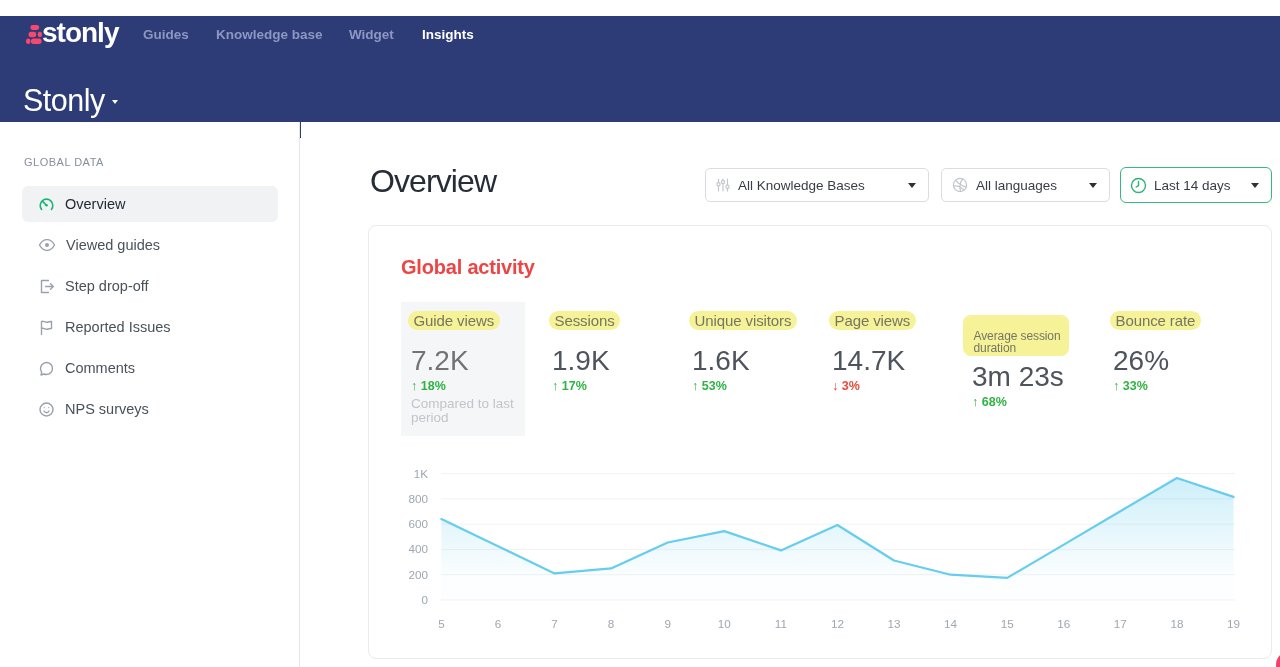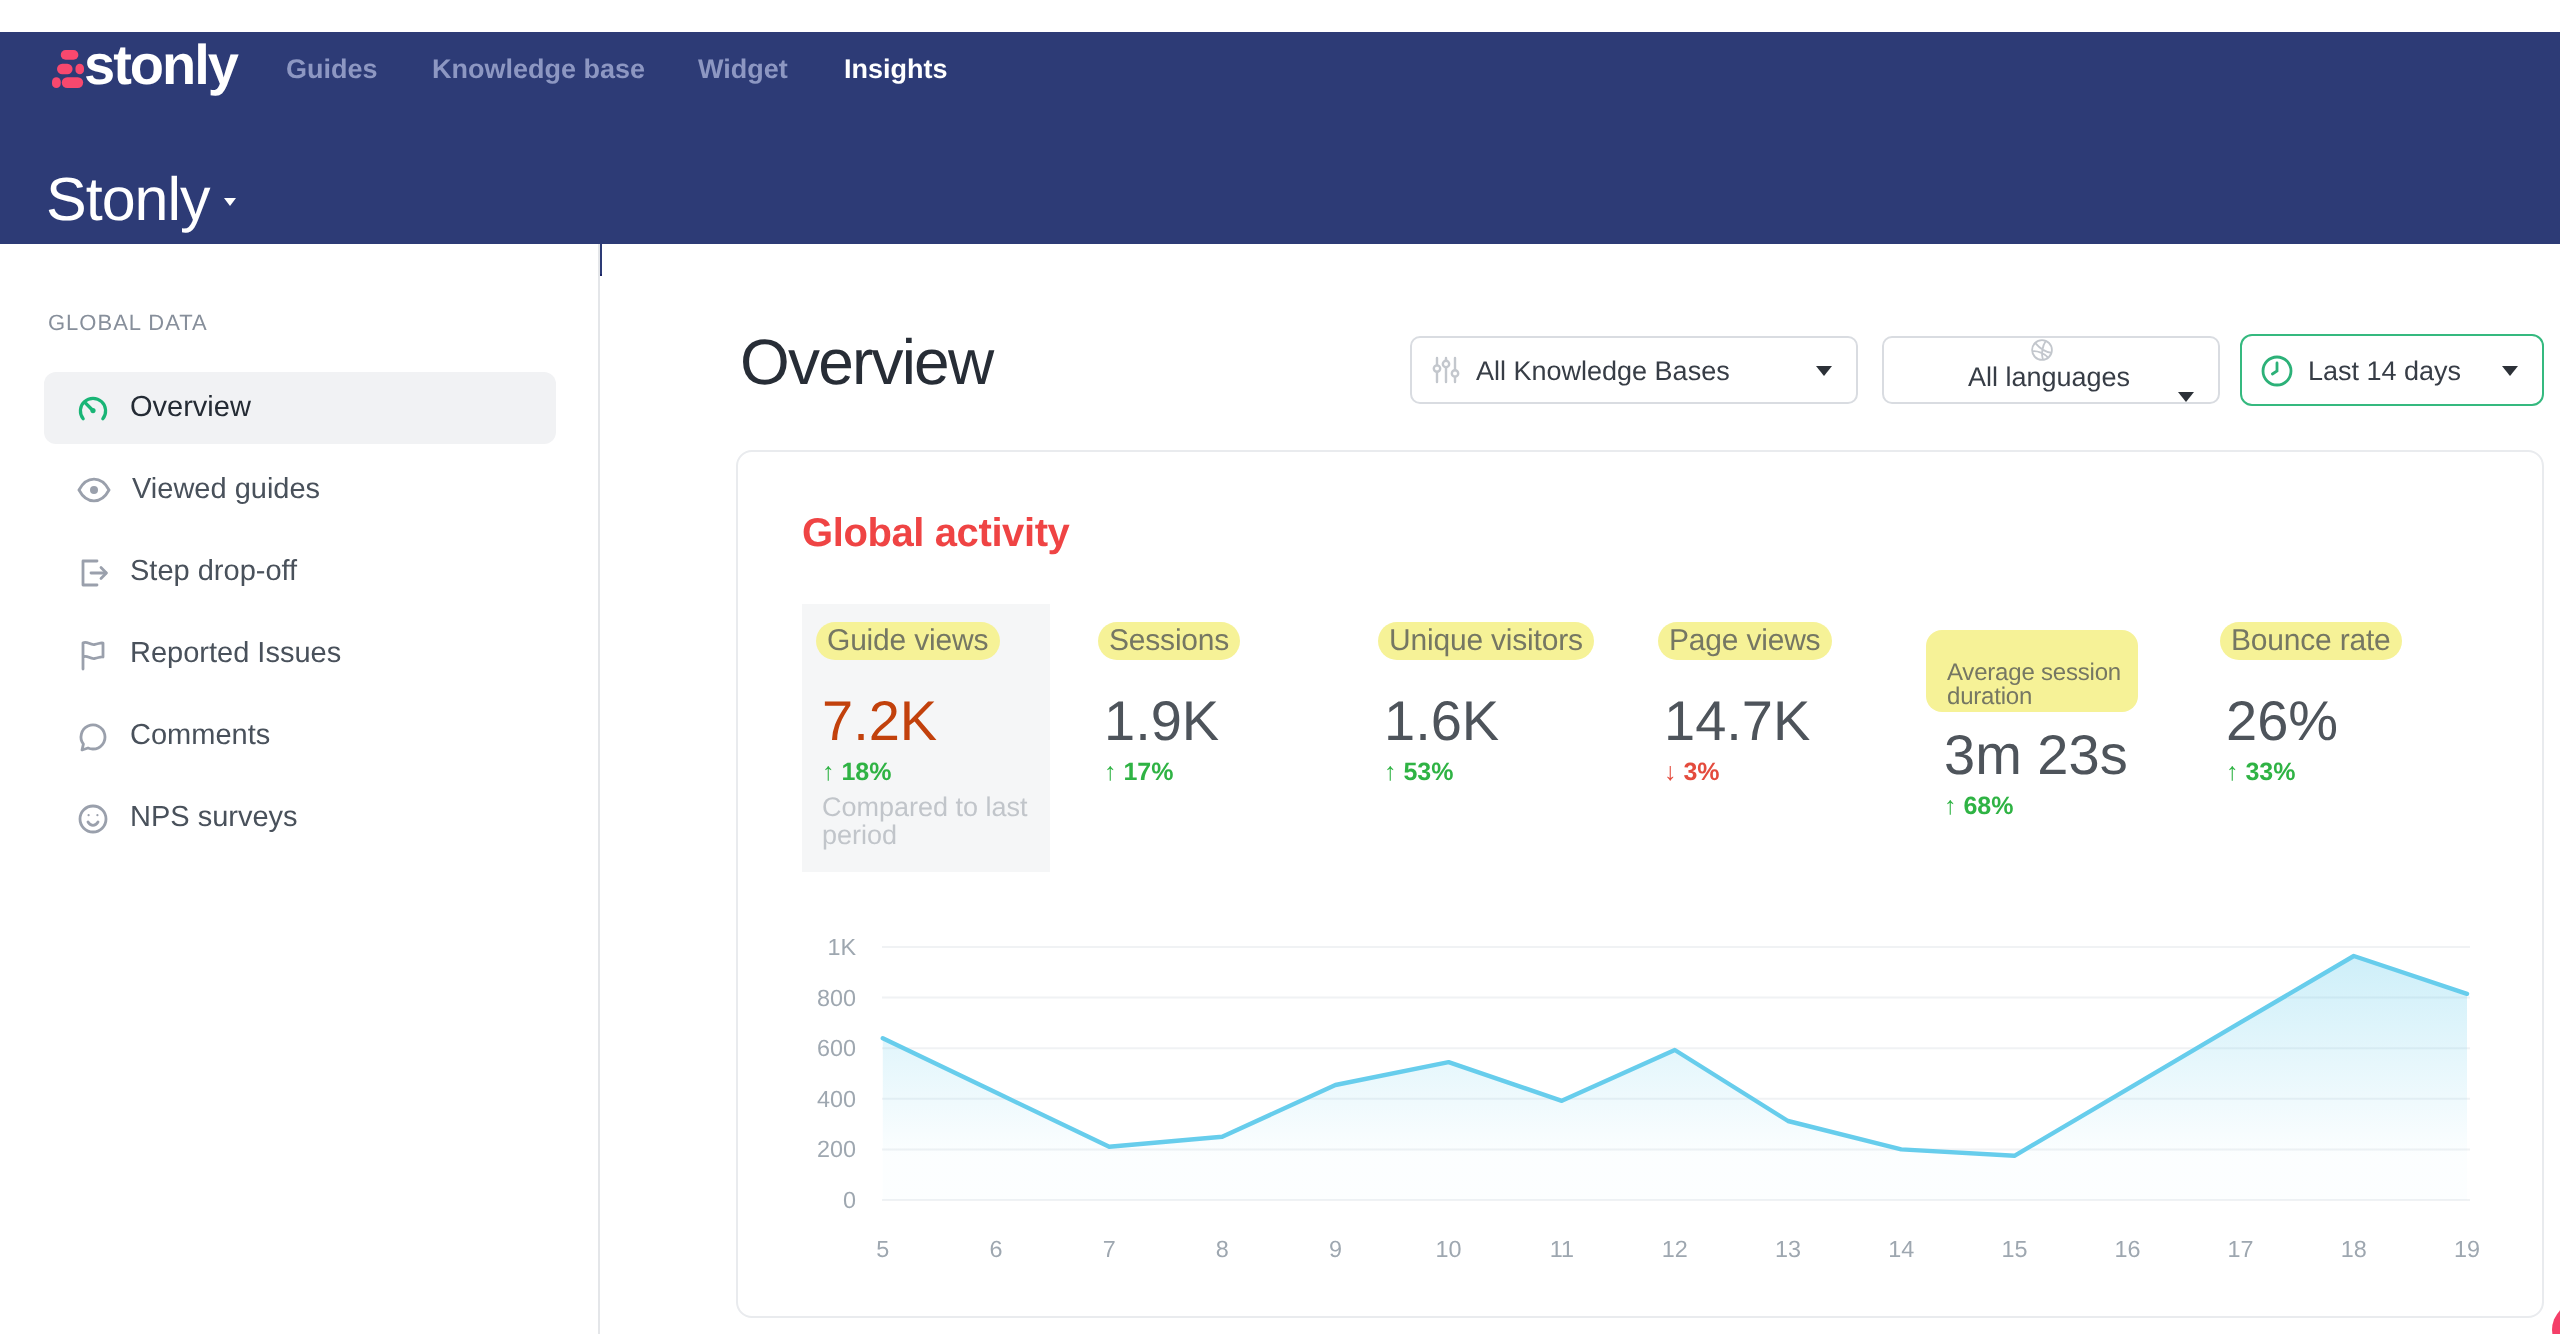--- a/index.html
+++ b/index.html
@@ -24,21 +24,21 @@
 .fbtn { height:34px; border:1px solid #d9dce1; border-radius:5px; background:#fff; display:flex; align-items:center; color:#373d46; font-size:13.5px; }
 .fbtn .caret { width:0; height:0; border-left:4.6px solid transparent; border-right:4.6px solid transparent; border-top:5.6px solid #2c3138; }
 .card { position:absolute; left:67px; top:103px; width:904px; height:434px; border:1px solid #e9ebee; border-radius:8px; background:#fff; }
 .cardtitle { position:absolute; left:32px; top:30px; font-size:20px; font-weight:700; letter-spacing:-0.2px; color:#ef4444; }
 .stats { position:absolute; left:32px; top:76px; }
 .statblock { position:absolute; left:0px; top:0px; width:124px; height:134px; background:#f5f6f7; }
 .scol { position:absolute; top:9px; width:141px; }
 .spill { display:inline-block; background:#f6f297; color:#757763; font-size:15px; letter-spacing:-0.1px; border-radius:9.5px; padding:2px 5.5px; margin-left:7px; line-height:15px; }
 .spill2 { display:inline-block; background:#f6f297; color:#757763; font-size:12px; letter-spacing:-0.1px; border-radius:8px; padding:16px 8px 2px 11px; line-height:11.6px; }
 .sval { margin-left:10px; margin-top:0px; font-size:28px; line-height:1; letter-spacing:-0.5px; color:#4e545b; letter-spacing:0; }
-.sval.dark { color:#c2410c; }
+.sval.dark { color:#737373; }
 .schg { margin-left:10px; margin-top:4px; font-size:12.5px; font-weight:700; color:#2fb344; }
 .schg.red { color:#e44b3d; }
 .scmp { margin-left:10px; margin-top:4px; font-size:13.5px; color:#c1c5ca; line-height:13.5px; width:108px; }
 .chart { position:absolute; left:0; top:0; width:902px; height:432px; }
 </style>
 </head>
 <body>
 <div class="topbar">
   <svg style="position:absolute;left:25.5px;top:8.7px" width="16" height="19" viewBox="0 0 15.4 18.3">
         <rect x="4.2" y="0" width="8.5" height="4.7" rx="2.35" fill="#f8486e"></rect>
@@ -115,21 +115,21 @@
         <path d="M 2.5 1 V 4.6 M 2.5 8 V 13"></path>
           <circle cx="2.5" cy="6.3" r="1.6"></circle>
         <path d="M 7 1 V 2.3 M 7 5.7 V 13"></path>
           <circle cx="7" cy="4" r="1.6"></circle>
         <path d="M 11.5 1 V 7.0 M 11.5 10.4 V 13"></path>
           <circle cx="11.5" cy="8.7" r="1.6"></circle>
       </svg>
       <span>All Knowledge Bases</span>
       <span class="caret" style="margin-left:auto"></span>
     </div>
-    <div class="fbtn" style="width:169px; padding:0 12px 0 10px; margin-right:10px;flex-direction:column;">
+    <div class="fbtn" style="width:169px; padding:0 12px 0 10px; margin-right:10px;">
       <svg width="16" height="16" viewBox="0 0 16 16" fill="none" stroke="#c3c7cd" stroke-width="1.2" style="margin-right:8px">
         <circle cx="8" cy="8" r="6.6"></circle>
         <path d="M 3.4 3.2 C 6.5 6.8 10.9 9.5 14.5 9.9 M 10.6 1.9 C 8.2 5.4 7.3 10.6 8.6 14.55 M 1.5 8.9 C 5 8.4 9.6 10.3 12.3 13.3"></path>
       </svg>
       <span>All languages</span>
       <span class="caret" style="margin-left:auto"></span>
     </div>
     <div class="fbtn" style="width:152px; padding:0 12px 0 9px; border:1.5px solid #35b97f; border-radius:6px; height:36px;">
       <svg width="17" height="17" viewBox="0 0 17 17" fill="none" stroke="#2cb178" stroke-width="1.4" stroke-linecap="round" style="margin-right:7px">
         <circle cx="8.5" cy="8.5" r="7"></circle>

